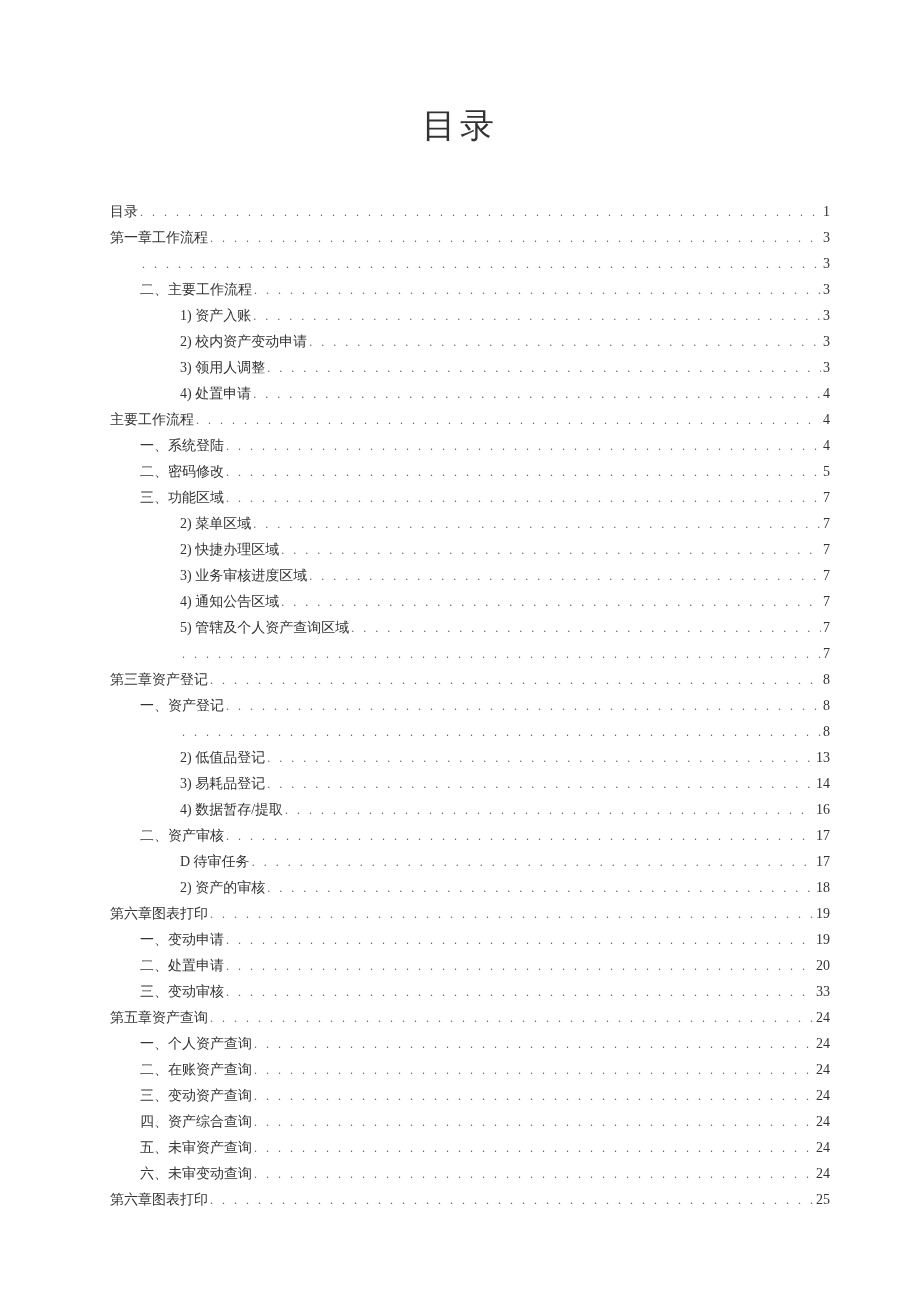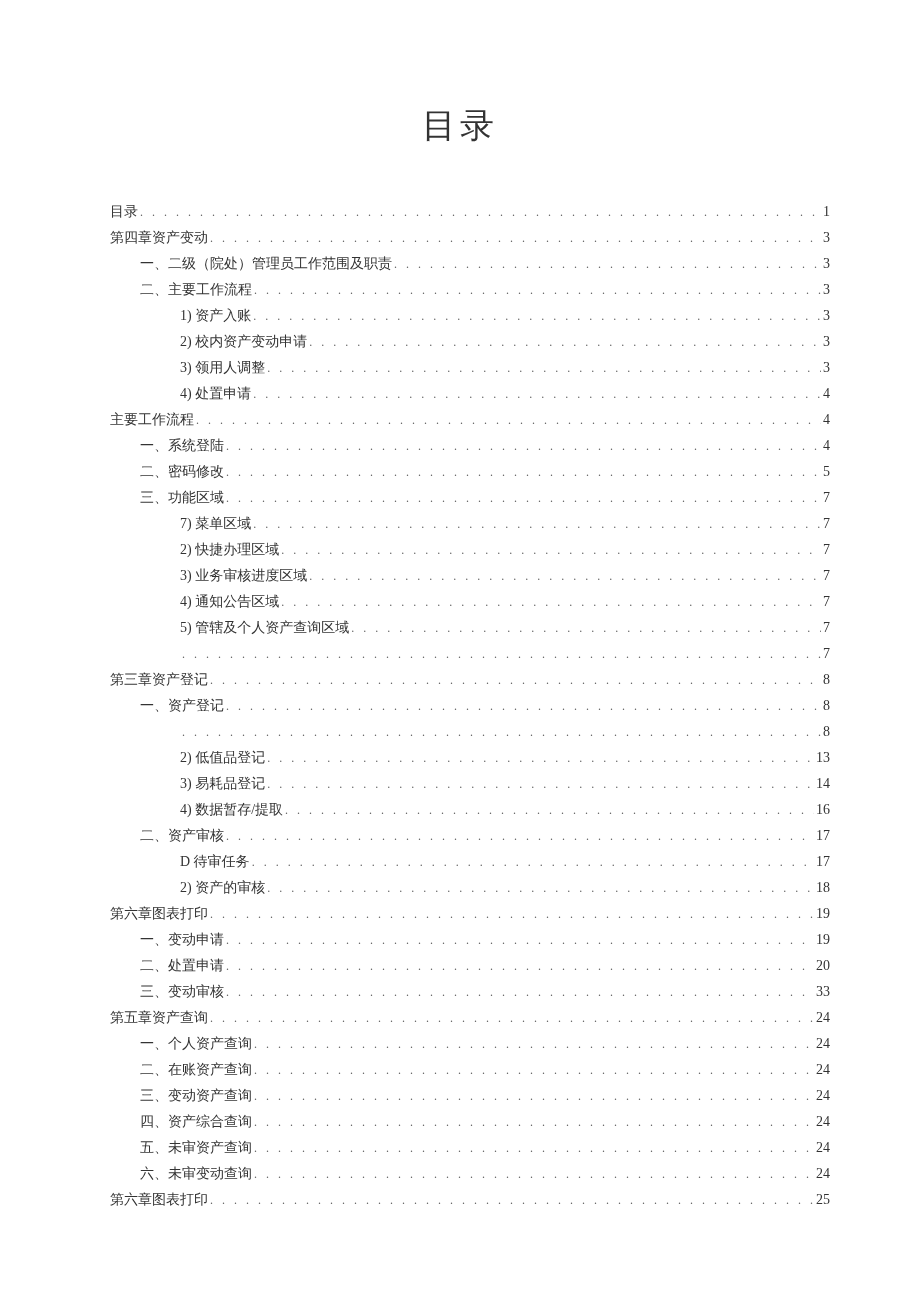--- a/index.html
+++ b/index.html
@@ -50,26 +50,25 @@
 
 <h1 class="title">目录</h1>
 
 <div id="toc-container">
     <div class="toc-entry indent-0">
       <span class="toc-label">目录</span>
       <span class="dots-line">. . . . . . . . . . . . . . . . . . . . . . . . . . . . . . . . . . . . . . . . . . . . . . . . . . . . . . . . . . . . . . . . . . . . . . . . . . . . . . . . . . . . . . . . . . . . . . . . . . . . . . . . . . . . . . . . . . . . . . . . . . . . . . . . . . . . . . . . . . . . . . . . . . . . . . . . . . . . . . . . . . . . . . . . . . . . . . . . . . . . . . . . . . . . . . . . . . . . . . . . </span>
       <span class="toc-page">1</span>
     </div>
     <div class="toc-entry indent-0">
-      <span class="toc-label">第四章资产变动</span>
-      <span class="dots-line">. . . . . . . . . . . . . . . . . . . . . . . . . . . . . . . . . . . . . . . . . . . . . . . . . . . . . . . . . . . . . . . . . . . . . . . . . . . . . . . . . . . . . . . . . . . . . . . . . . . . . . . . . . . . . . . . . . . . . . . . . . . . . . . . . . . . . . . . . . . . . . . . . . . . . . . . . . . . . . . . . . . . . . . . . . . . . . . . . . . . . . . . . . . . . . . . . . . . . . . . </span>
-      <span class="toc-page">3</span>
-    </div>
-    <div class="toc-entry indent-1">
-      <span class="toc-label">一、二级（院处）管理员工作范围及职责</span>
+      <span class="toc-label">第一章工作流程</span>
+      <span class="dots-line">. . . . . . . . . . . . . . . . . . . . . . . . . . . . . . . . . . . . . . . . . . . . . . . . . . . . . . . . . . . . . . . . . . . . . . . . . . . . . . . . . . . . . . . . . . . . . . . . . . . . . . . . . . . . . . . . . . . . . . . . . . . . . . . . . . . . . . . . . . . . . . . . . . . . . . . . . . . . . . . . . . . . . . . . . . . . . . . . . . . . . . . . . . . . . . . . . . . . . . . . </span>
+      <span class="toc-page">3</span>
+    </div>
+    <div class="toc-entry indent-1">
       <span class="dots-line">. . . . . . . . . . . . . . . . . . . . . . . . . . . . . . . . . . . . . . . . . . . . . . . . . . . . . . . . . . . . . . . . . . . . . . . . . . . . . . . . . . . . . . . . . . . . . . . . . . . . . . . . . . . . . . . . . . . . . . . . . . . . . . . . . . . . . . . . . . . . . . . . . . . . . . . . . . . . . . . . . . . . . . . . . . . . . . . . . . . . . . . . . . . . . . . . . . . . . . . . </span>
       <span class="toc-page">3</span>
     </div>
     <div class="toc-entry indent-1">
       <span class="toc-label">二、主要工作流程</span>
       <span class="dots-line">. . . . . . . . . . . . . . . . . . . . . . . . . . . . . . . . . . . . . . . . . . . . . . . . . . . . . . . . . . . . . . . . . . . . . . . . . . . . . . . . . . . . . . . . . . . . . . . . . . . . . . . . . . . . . . . . . . . . . . . . . . . . . . . . . . . . . . . . . . . . . . . . . . . . . . . . . . . . . . . . . . . . . . . . . . . . . . . . . . . . . . . . . . . . . . . . . . . . . . . . </span>
       <span class="toc-page">3</span>
     </div>
     <div class="toc-entry indent-2">
       <span class="toc-label">1) 资产入账</span>
@@ -105,21 +104,21 @@
       <span class="toc-label">二、密码修改</span>
       <span class="dots-line">. . . . . . . . . . . . . . . . . . . . . . . . . . . . . . . . . . . . . . . . . . . . . . . . . . . . . . . . . . . . . . . . . . . . . . . . . . . . . . . . . . . . . . . . . . . . . . . . . . . . . . . . . . . . . . . . . . . . . . . . . . . . . . . . . . . . . . . . . . . . . . . . . . . . . . . . . . . . . . . . . . . . . . . . . . . . . . . . . . . . . . . . . . . . . . . . . . . . . . . . </span>
       <span class="toc-page">5</span>
     </div>
     <div class="toc-entry indent-1">
       <span class="toc-label">三、功能区域</span>
       <span class="dots-line">. . . . . . . . . . . . . . . . . . . . . . . . . . . . . . . . . . . . . . . . . . . . . . . . . . . . . . . . . . . . . . . . . . . . . . . . . . . . . . . . . . . . . . . . . . . . . . . . . . . . . . . . . . . . . . . . . . . . . . . . . . . . . . . . . . . . . . . . . . . . . . . . . . . . . . . . . . . . . . . . . . . . . . . . . . . . . . . . . . . . . . . . . . . . . . . . . . . . . . . . </span>
       <span class="toc-page">7</span>
     </div>
     <div class="toc-entry indent-2">
-      <span class="toc-label">7) 菜单区域</span>
+      <span class="toc-label">2) 菜单区域</span>
       <span class="dots-line">. . . . . . . . . . . . . . . . . . . . . . . . . . . . . . . . . . . . . . . . . . . . . . . . . . . . . . . . . . . . . . . . . . . . . . . . . . . . . . . . . . . . . . . . . . . . . . . . . . . . . . . . . . . . . . . . . . . . . . . . . . . . . . . . . . . . . . . . . . . . . . . . . . . . . . . . . . . . . . . . . . . . . . . . . . . . . . . . . . . . . . . . . . . . . . . . . . . . . . . . </span>
       <span class="toc-page">7</span>
     </div>
     <div class="toc-entry indent-2">
       <span class="toc-label">2) 快捷办理区域</span>
       <span class="dots-line">. . . . . . . . . . . . . . . . . . . . . . . . . . . . . . . . . . . . . . . . . . . . . . . . . . . . . . . . . . . . . . . . . . . . . . . . . . . . . . . . . . . . . . . . . . . . . . . . . . . . . . . . . . . . . . . . . . . . . . . . . . . . . . . . . . . . . . . . . . . . . . . . . . . . . . . . . . . . . . . . . . . . . . . . . . . . . . . . . . . . . . . . . . . . . . . . . . . . . . . . </span>
       <span class="toc-page">7</span>
     </div>
     <div class="toc-entry indent-2">
       <span class="toc-label">3) 业务审核进度区域</span>

